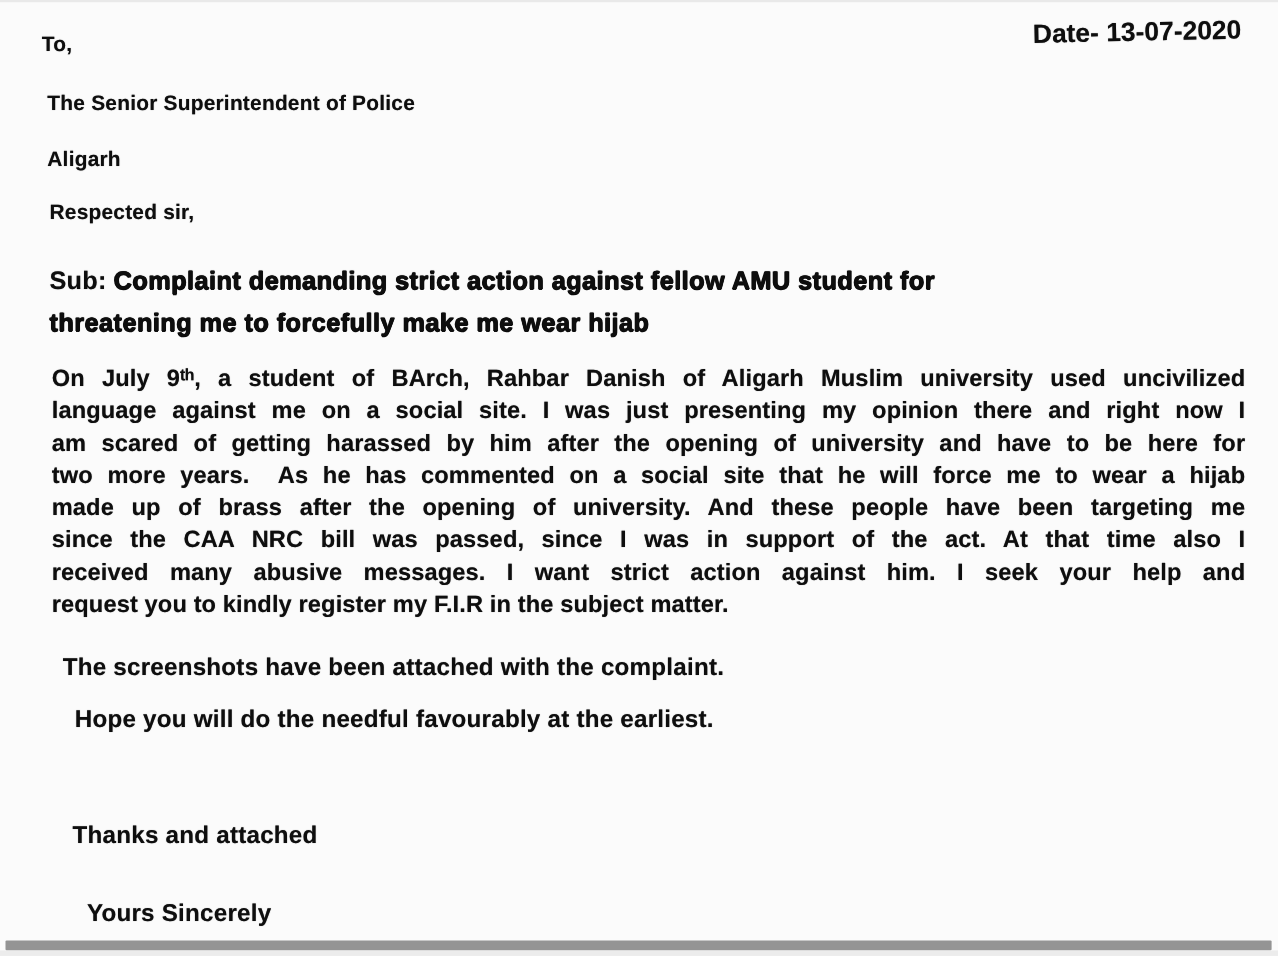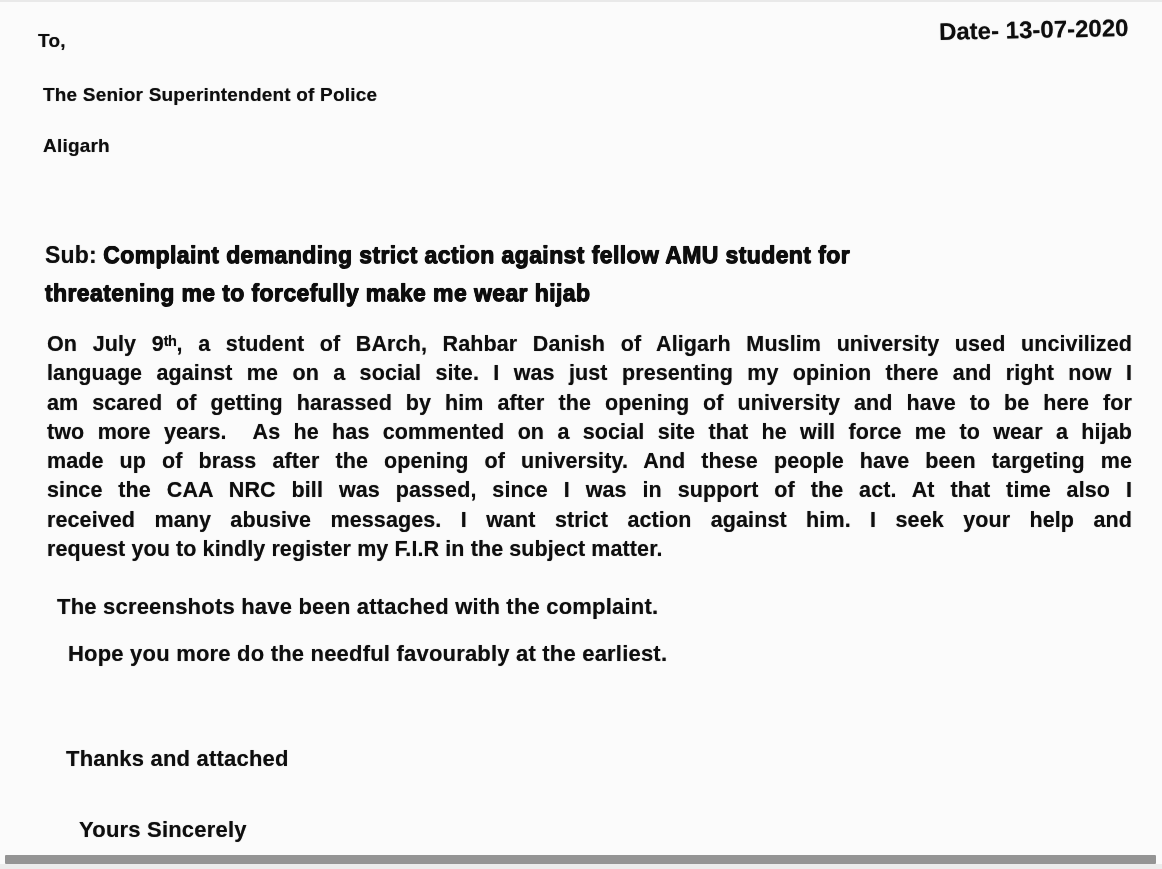--- a/index.html
+++ b/index.html
@@ -109,20 +109,21 @@
 <body>
 
 <div class="page">
   <div class="top-edge"></div>
 
   <div class="abs date-line">Date- 13-07-2020</div>
 
   <div class="abs addr to-line">To,</div>
   <div class="abs addr recipient-line">The Senior Superintendent of Police</div>
   <div class="abs addr city-line">Aligarh</div>
+  <div class="abs addr greeting-line">Respected sir,</div>
 
   <div class="abs subject">
     <span class="sub-label">Sub:</span>
     <span class="heavy">Complaint demanding strict action against fellow AMU student for</span>
     <br>
     <span class="heavy">threatening me to forcefully make me wear hijab</span>
   </div>
 
   <div class="abs body-para">
 
@@ -130,19 +131,19 @@
       <div class="body-line">language against me on a social site. I was just presenting my opinion there and right now I</div>
       <div class="body-line">am scared of getting harassed by him after the opening of university and have to be here for</div>
       <div class="body-line">two more years.  As he has commented on a social site that he will force me to wear a hijab</div>
       <div class="body-line">made up of brass after the opening of university. And these people have been targeting me</div>
       <div class="body-line">since the CAA NRC bill was passed, since I was in support of the act. At that time also I</div>
       <div class="body-line">received many abusive messages. I want strict action against him. I seek your help and</div>
       <div class="body-line">request you to kindly register my F.I.R in the subject matter.</div>
     </div>
 
   <div class="abs note attachment-note">The screenshots have been attached with the complaint.</div>
-  <div class="abs note closing-request">Hope you more do the needful favourably at the earliest.</div>
+  <div class="abs note closing-request">Hope you will do the needful favourably at the earliest.</div>
   <div class="abs note regards-line">Thanks and attached</div>
   <div class="abs note signoff-line">Yours Sincerely</div>
 
   <div class="bottom-bar"></div>
   <div class="bottom-strip"></div>
 </div>
 
 </body></html>

